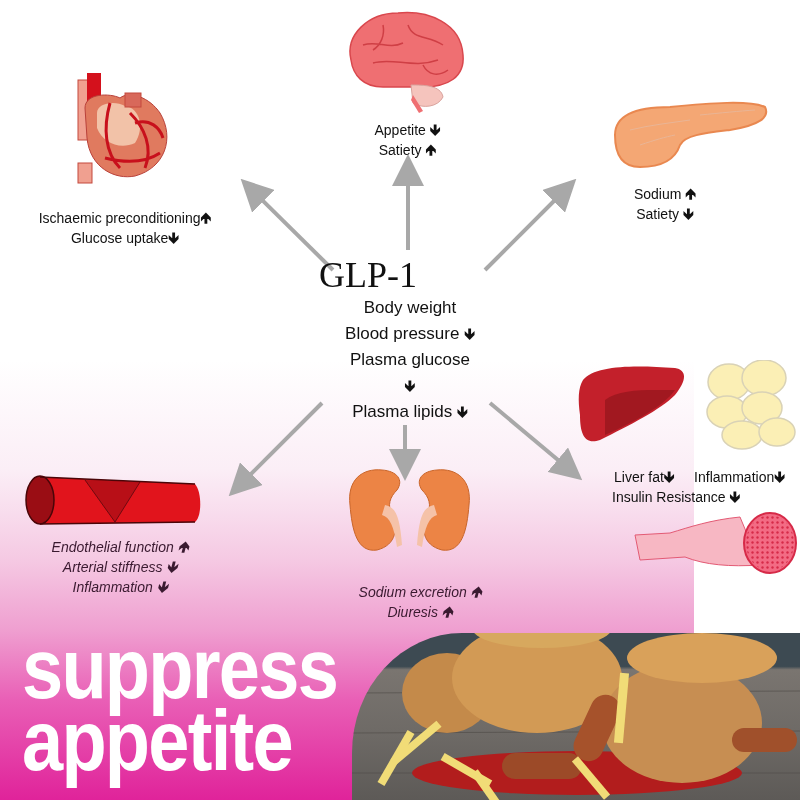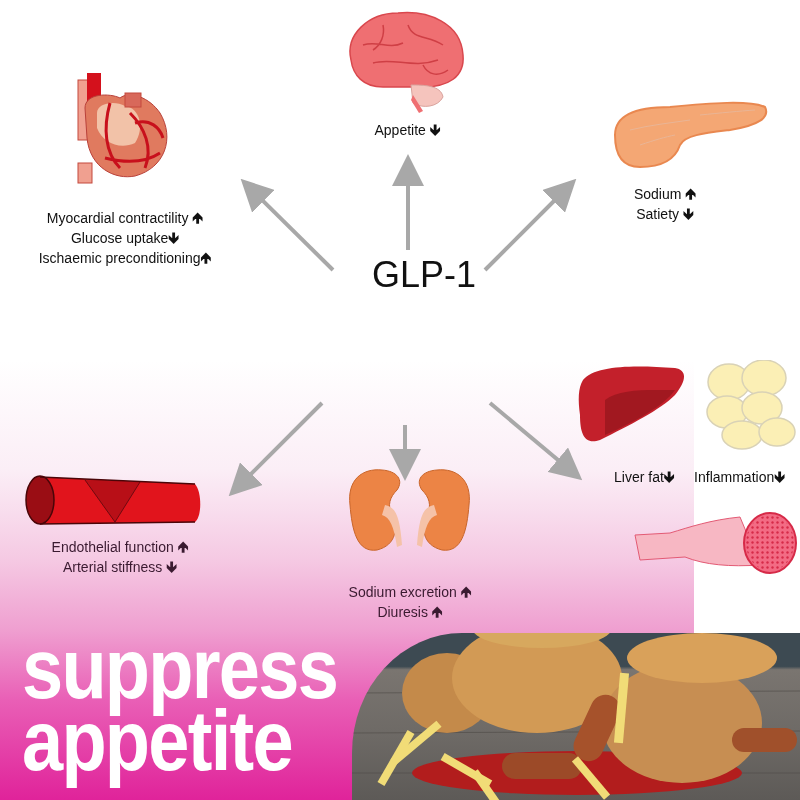--- a/index.html
+++ b/index.html
@@ -1,24 +1,24 @@
 <!DOCTYPE html>
 <html><head>
 <meta charset="utf-8">
 <style>
   html, body { margin:0; padding:0; }
   body { width:800px; height:800px; overflow:hidden; font-family:"Liberation Sans", sans-serif; }
   .canvas { position:relative; width:694px; height:800px;
     background: linear-gradient(to bottom, #ffffff 0px, #ffffff 360px, #fbeef6 470px, #f5c9e3 560px, #ef9fd0 630px, #e95fb6 700px, #e0239a 800px); }
   .abs { position:absolute; }
   .label { position:absolute; text-align:center; color:#111; font-size:14px; line-height:20px; white-space:nowrap; }
-  .label.pinkish { color:#3a1a30; }
+  .label.pinkish { color:#3a1a30;font-style:italic; }
   .line { display:block; }
   .arr { font-weight:bold; font-size:15px; }
-  .center-title { position:absolute; left:344px; top:255px; width:160px; text-align:center; font-size:36px; color:#111; line-height:40px; }
+  .center-title { position:absolute; left:319px; top:255px; width:160px; font-size:36px; color:#111; line-height:40px;font-family:Liberation Serif, serif; }
   .center-list { position:absolute; left:320px; top:295px; width:180px; text-align:center; font-size:17px; color:#111; line-height:26px; }
   .headline { position:absolute; left:22px; color:#fff; font-family:"Liberation Sans", sans-serif; font-weight:bold; font-size:86px; letter-spacing:-2px; line-height:80px; transform:scaleX(0.86); transform-origin:left; }
   .photo { position:absolute; left:352px; top:633px; width:448px; height:167px; border-top-left-radius:110px 120px; overflow:hidden;
     background: linear-gradient(to bottom, #3d4a52 0%, #3d4a52 20%, #7a7570 22%, #6e6a66 60%, #5d5a57 100%); }
 </style>
 </head>
 <body>
 
 <div class="canvas">
 
@@ -39,66 +39,76 @@
   </svg>
 
   <svg class="abs" style="left:343px;top:5px" width="125" height="110" viewBox="0 0 125 110">
     <path d="M8,55 C2,30 25,8 55,8 C85,5 118,18 120,50 C122,72 105,82 80,82 L40,82 C20,82 10,70 8,55 z" fill="#ef6f72" stroke="#d9474d" stroke-width="1.5"></path>
     <path d="M20,40 C35,35 45,45 60,38 M30,58 C50,52 70,64 95,55 M65,20 C70,35 85,30 100,40 M40,20 C42,30 38,40 30,45 M80,60 C85,70 95,72 105,65" stroke="#cf3f45" stroke-width="1.5" fill="none"></path>
     <path d="M68,80 C80,80 98,80 100,92 C95,102 80,104 70,98 z" fill="#f5c4bd" stroke="#d9a39d"></path>
     <path d="M70,90 L80,106 L76,108 L68,95 z" fill="#ef6f72"></path>
   </svg>
   <div class="label" style="left:340px;top:120px;width:135px">
     <span class="line"><span>Appetite</span> <span class="arr">🡻</span></span>
+    <span class="line"><span>Satiety</span> <span class="arr">🡹</span></span>
   </div>
 
   <svg class="abs" style="left:75px;top:68px" width="100" height="120" viewBox="0 0 100 120">
     <rect x="3" y="12" width="10" height="60" fill="#f0a090" stroke="#c4483c"></rect>
     <rect x="12" y="5" width="14" height="45" fill="#d4111c"></rect>
     <path d="M10,40 C10,25 35,25 45,30 C55,22 75,30 85,45 C100,70 90,100 60,108 C40,112 15,100 12,70 z" fill="#e07a5f" stroke="#b9413a"></path>
     <path d="M22,45 C22,35 40,32 50,38 C65,40 70,60 60,75 C45,82 28,75 22,60 z" fill="#f2c2a8"></path>
     <rect x="50" y="25" width="16" height="14" fill="#d8685a" stroke="#c4483c"></rect>
     <path d="M35,35 C28,60 30,85 45,100 M55,45 C70,60 78,80 70,100 M30,90 C50,95 70,95 85,85 M60,55 C75,50 85,60 88,70" stroke="#c8101c" stroke-width="3" fill="none"></path>
     <rect x="3" y="95" width="14" height="20" fill="#f0a090" stroke="#c4483c"></rect>
   </svg>
   <div class="label" style="left:10px;top:208px;width:230px">
-    <span class="line"><span>Myocardial contractility</span> <span class="arr">🡹</span></span>
+    <span class="line"><span>Ischaemic preconditioning</span><span class="arr">🡹</span></span>
     <span class="line"><span>Glucose uptake</span><span class="arr">🡻</span></span>
-    <span class="line"><span>Ischaemic preconditioning</span><span class="arr">🡹</span></span>
   </div>
 
   <svg class="abs" style="left:610px;top:95px" width="160" height="75" viewBox="0 0 160 75">
     <path d="M5,40 C5,20 25,12 60,12 C100,8 140,5 155,12 C160,22 150,30 120,35 C95,38 75,40 70,50 C65,65 50,72 30,72 C12,72 5,60 5,40 z" fill="#f4a774" stroke="#e98850" stroke-width="2"></path>
     <path d="M20,35 C40,30 60,28 80,25 M30,50 C45,45 55,42 65,40 M90,20 C110,18 130,16 145,15" stroke="#e9b596" stroke-width="1" fill="none"></path>
   </svg>
   <div class="label" style="left:605px;top:184px;width:120px">
     <span class="line"><span>Sodium</span> <span class="arr">🡹</span></span>
     <span class="line"><span>Satiety</span> <span class="arr">🡻</span></span>
   </div>
 
   <div class="center-title">GLP-1</div>
+  <div class="center-list">
+    <span class="line"><span>Body weight</span></span>
+    <span class="line"><span>Blood pressure</span> <span class="arr">🡻</span></span>
+    <span class="line"><span>Plasma glucose</span></span>
+    <span class="line"><span class="arr">🡻</span></span>
+    <span class="line"><span>Plasma lipids</span> <span class="arr">🡻</span></span>
+  </div>
 
   <svg class="abs" style="left:575px;top:360px" width="115" height="85" viewBox="0 0 115 85">
     <path d="M8,20 C20,5 60,5 100,8 C112,10 112,20 100,35 C85,50 55,65 25,80 C10,85 5,75 5,55 C3,40 3,28 8,20 z" fill="#c3202b"></path>
     <path d="M30,40 C45,28 75,30 100,30 C90,45 60,62 30,75 z" fill="#a11820"></path>
   </svg>
 
   <svg class="abs" style="left:702px;top:360px" width="95" height="90" viewBox="0 0 95 90">
     <g fill="#fbefb5" stroke="#d9d2b6" stroke-width="1.5">
       <ellipse cx="27" cy="22" rx="21" ry="18"></ellipse>
       <ellipse cx="62" cy="18" rx="22" ry="18"></ellipse>
       <ellipse cx="25" cy="52" rx="20" ry="16"></ellipse>
       <ellipse cx="60" cy="48" rx="20" ry="16"></ellipse>
       <ellipse cx="40" cy="75" rx="20" ry="14"></ellipse>
       <ellipse cx="75" cy="72" rx="18" ry="14"></ellipse>
     </g>
   </svg>
   <div class="label" style="left:585px;top:467px;width:200px;text-align:right">
     <span>Liver fat</span><span class="arr">🡻</span>
     &nbsp;&nbsp;&nbsp;&nbsp;<span>Inflammation</span><span class="arr">🡻</span>
+  </div>
+  <div class="label" style="left:612px;top:487px;width:160px;text-align:left">
+    <span>Insulin Resistance</span> <span class="arr">🡻</span>
   </div>
 
   <svg class="abs" style="left:630px;top:505px" width="170" height="70" viewBox="0 0 170 70">
     <defs>
       <pattern id="dots" width="5" height="5" patternUnits="userSpaceOnUse">
           <circle cx="2.5" cy="2.5" r="1.2" fill="#d62a48"></circle>
         </pattern>
     </defs>
     <path d="M5,30 L40,28 C60,22 80,15 110,12 L130,60 C100,62 75,60 55,52 L10,55 z" fill="#f7b7c3" stroke="#e35a74"></path>
     <ellipse cx="140" cy="38" rx="26" ry="30" fill="#f36b84" stroke="#d62a48" stroke-width="2"></ellipse>
@@ -107,29 +117,30 @@
 
   <svg class="abs" style="left:20px;top:472px" width="185" height="60" viewBox="0 0 185 60">
     <path d="M20,5 L175,12 C182,20 182,45 175,50 L20,52 z" fill="#e1141c"></path>
     <ellipse cx="20" cy="28" rx="14" ry="24" fill="#9a0d14" stroke="#4a0508" stroke-width="1.5"></ellipse>
     <path d="M65,8 L95,50 L120,10" fill="#b80f17" stroke="#6e0a10"></path>
     <path d="M20,5 L175,12 M20,52 L175,50" stroke="#4a0508" stroke-width="1.5" fill="none"></path>
   </svg>
   <div class="label pinkish" style="left:20px;top:537px;width:200px">
     <span class="line"><span>Endothelial function</span> <span class="arr">🡹</span></span>
     <span class="line"><span>Arterial stiffness</span> <span class="arr">🡻</span></span>
+    <span class="line"><span>Inflammation</span> <span class="arr">🡻</span></span>
   </div>
 
   <svg class="abs" style="left:342px;top:465px" width="135" height="90" viewBox="0 0 135 90">
     <path d="M8,40 C5,15 20,3 40,5 C55,6 62,15 55,25 C48,32 45,40 50,50 C56,62 55,80 35,85 C15,88 10,65 8,40 z" fill="#ec8445" stroke="#c9652a"></path>
     <path d="M127,40 C130,15 115,3 95,5 C80,6 73,15 80,25 C87,32 90,40 85,50 C79,62 80,80 100,85 C120,88 125,65 127,40 z" fill="#ec8445" stroke="#c9652a"></path>
     <path d="M43,40 C55,42 58,55 60,80 L55,82 C52,62 48,52 40,50 z" fill="#f5c2a8"></path>
     <path d="M92,40 C80,42 77,55 75,80 L80,82 C83,62 87,52 95,50 z" fill="#f5c2a8"></path>
   </svg>
-  <div class="label pinkish" style="left:325px;top:582px;width:170px">
+  <div class="label pinkish" style="left:335px;top:582px;width:170px">
     <span class="line"><span>Sodium excretion</span> <span class="arr">🡹</span></span>
     <span class="line"><span>Diuresis</span> <span class="arr">🡹</span></span>
   </div>
 
   <div class="headline" style="top:628px">suppress</div>
   <div class="headline" style="top:700px">appetite</div>
 
   <div class="photo">
     <svg width="448" height="167" viewBox="0 0 448 167">
       <g stroke="#4e4a46" stroke-width="1" opacity="0.6">

